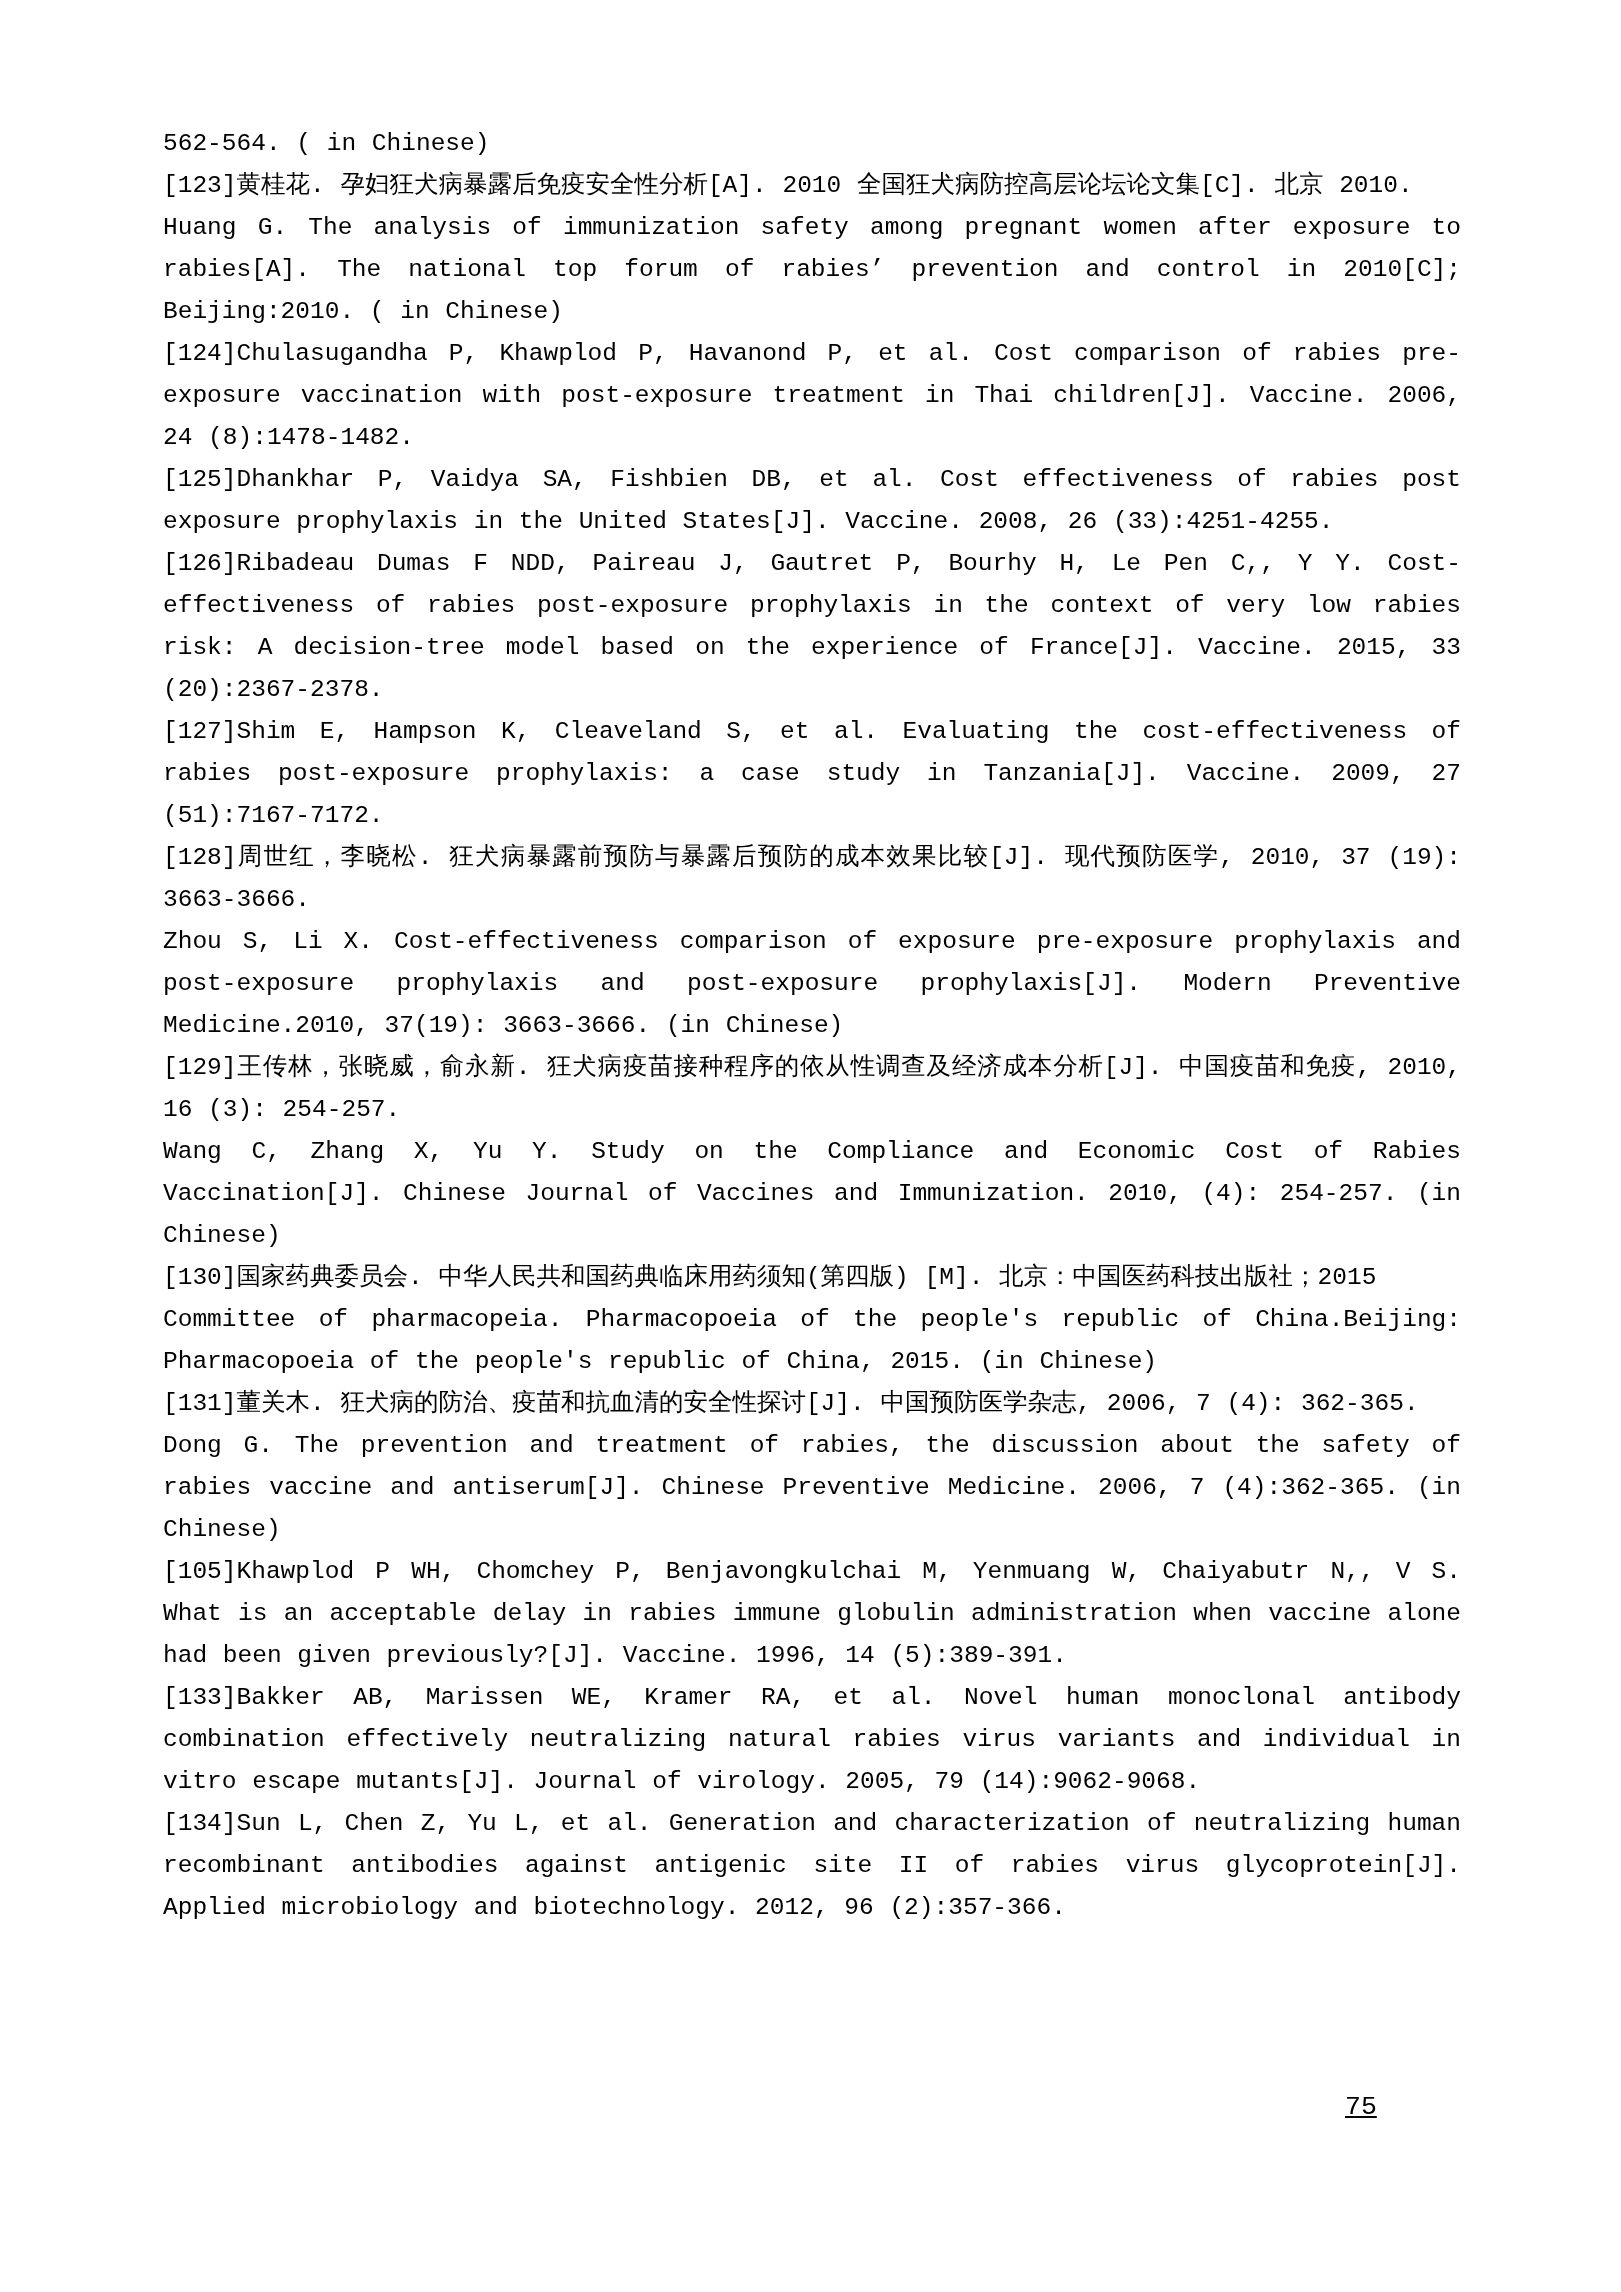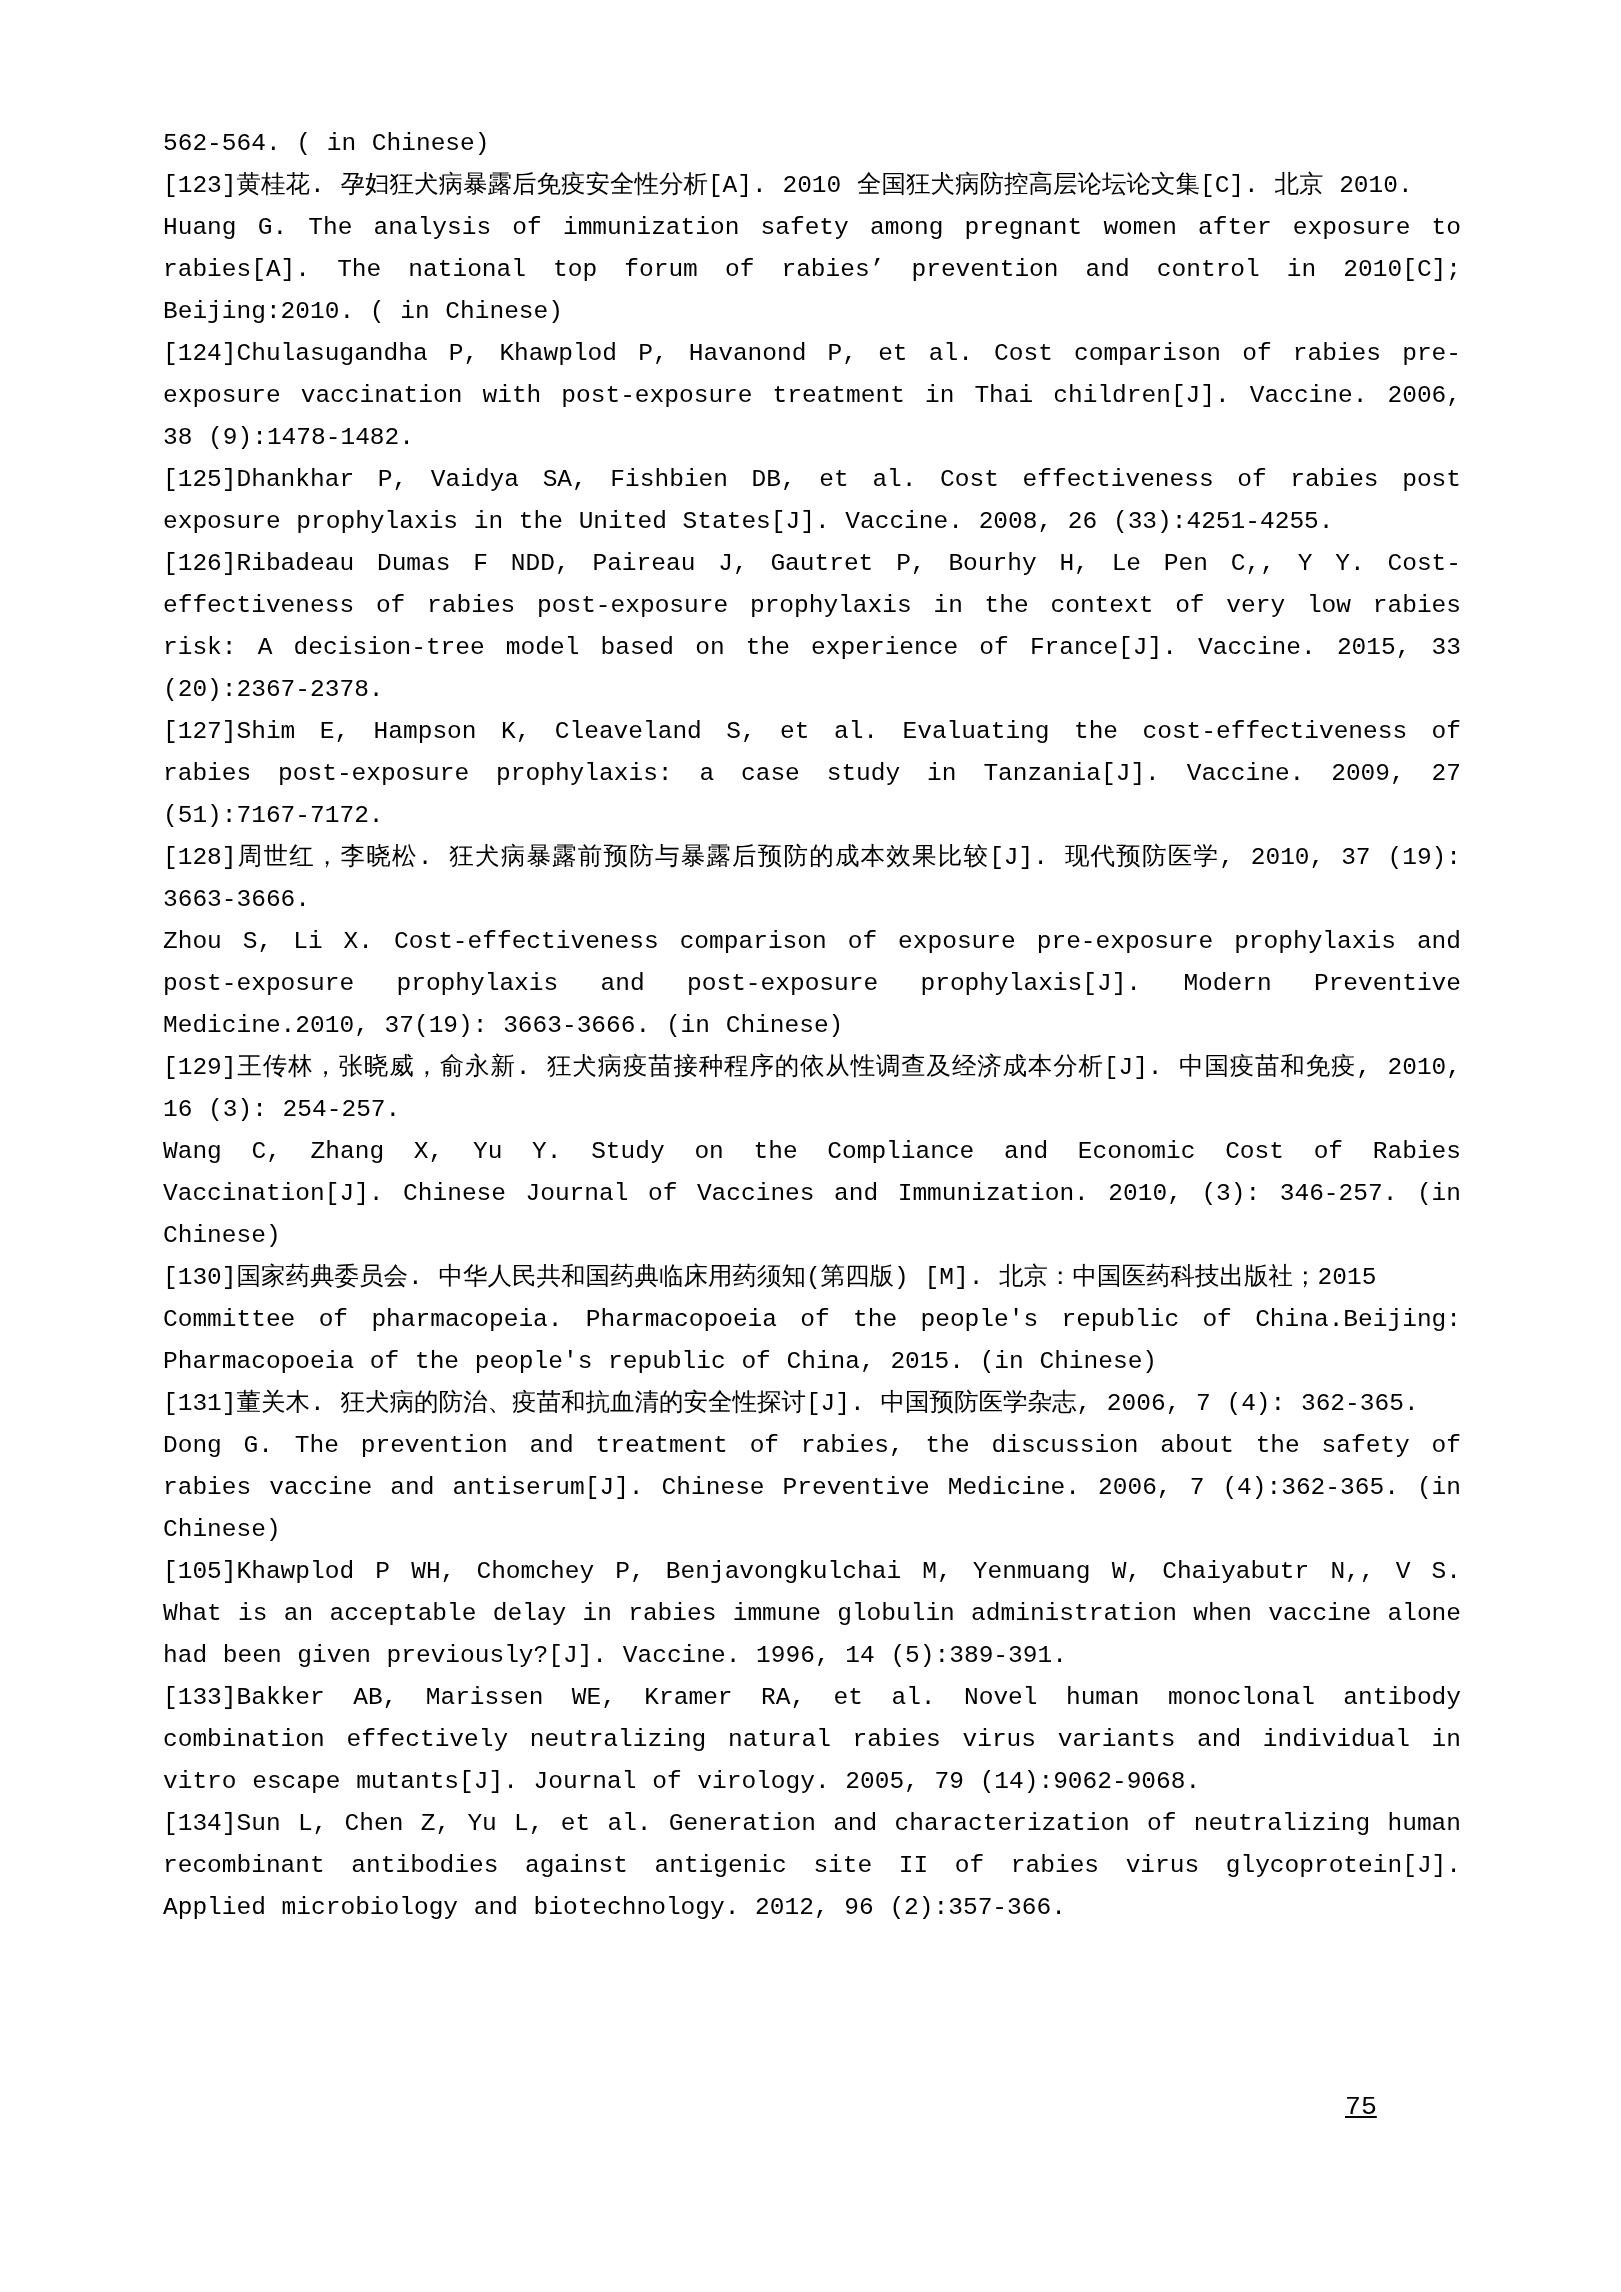--- a/index.html
+++ b/index.html
@@ -51,28 +51,28 @@
 </style>
 </head>
 <body>
 
 <div class="page">
 
   <div class="text-block">
     <p>562-564. ( in Chinese)</p>
     <p>[123]黄桂花. 孕妇狂犬病暴露后免疫安全性分析[A]. 2010 全国狂犬病防控高层论坛论文集[C]. 北京 2010.</p>
     <p>Huang G. The analysis of immunization safety among pregnant women after exposure to rabies[A]. The national top forum of rabies’ prevention and control in 2010[C]; Beijing:2010. ( in Chinese)</p>
-    <p>[124]Chulasugandha P, Khawplod P, Havanond P, et al. Cost comparison of rabies pre-exposure vaccination with post-exposure treatment in Thai children[J]. Vaccine. 2006, 38 (9):1478-1482.</p>
+    <p>[124]Chulasugandha P, Khawplod P, Havanond P, et al. Cost comparison of rabies pre-exposure vaccination with post-exposure treatment in Thai children[J]. Vaccine. 2006, 24 (8):1478-1482.</p>
     <p>[125]Dhankhar P, Vaidya SA, Fishbien DB, et al. Cost effectiveness of rabies post exposure prophylaxis in the United States[J]. Vaccine. 2008, 26 (33):4251-4255.</p>
     <p>[126]Ribadeau Dumas F NDD, Paireau J, Gautret P, Bourhy H, Le Pen C,, Y Y. Cost-effectiveness of rabies post-exposure prophylaxis in the context of very low rabies risk: A decision-tree model based on the experience of France[J]. Vaccine. 2015, 33 (20):2367-2378.</p>
     <p>[127]Shim E, Hampson K, Cleaveland S, et al. Evaluating the cost-effectiveness of rabies post-exposure prophylaxis: a case study in Tanzania[J]. Vaccine. 2009, 27 (51):7167-7172.</p>
     <p>[128]周世红，李晓松. 狂犬病暴露前预防与暴露后预防的成本效果比较[J]. 现代预防医学, 2010, 37 (19): 3663-3666.</p>
     <p>Zhou S, Li X. Cost-effectiveness comparison of exposure pre-exposure prophylaxis and post-exposure prophylaxis and post-exposure prophylaxis[J]. Modern Preventive Medicine.2010, 37(19): 3663-3666. (in Chinese)</p>
     <p>[129]王传林，张晓威，俞永新. 狂犬病疫苗接种程序的依从性调查及经济成本分析[J]. 中国疫苗和免疫, 2010, 16 (3): 254-257.</p>
-    <p>Wang C, Zhang X, Yu Y. Study on the Compliance and Economic Cost of Rabies Vaccination[J]. Chinese Journal of Vaccines and Immunization. 2010, (3): 346-257. (in Chinese)</p>
+    <p>Wang C, Zhang X, Yu Y. Study on the Compliance and Economic Cost of Rabies Vaccination[J]. Chinese Journal of Vaccines and Immunization. 2010, (4): 254-257. (in Chinese)</p>
     <p>[130]国家药典委员会. 中华人民共和国药典临床用药须知(第四版) [M]. 北京：中国医药科技出版社；2015</p>
     <p>Committee of pharmacopeia. Pharmacopoeia of the people's republic of China.Beijing: Pharmacopoeia of the people's republic of China, 2015. (in Chinese)</p>
     <p>[131]董关木. 狂犬病的防治、疫苗和抗血清的安全性探讨[J]. 中国预防医学杂志, 2006, 7 (4): 362-365.</p>
     <p>Dong G. The prevention and treatment of rabies, the discussion about the safety of rabies vaccine and antiserum[J]. Chinese Preventive Medicine. 2006, 7 (4):362-365. (in Chinese)</p>
     <p>[105]Khawplod P WH, Chomchey P, Benjavongkulchai M, Yenmuang W, Chaiyabutr N,, V S. What is an acceptable delay in rabies immune globulin administration when vaccine alone had been given previously?[J]. Vaccine. 1996, 14 (5):389-391.</p>
     <p>[133]Bakker AB, Marissen WE, Kramer RA, et al. Novel human monoclonal antibody combination effectively neutralizing natural rabies virus variants and individual in vitro escape mutants[J]. Journal of virology. 2005, 79 (14):9062-9068.</p>
     <p>[134]Sun L, Chen Z, Yu L, et al. Generation and characterization of neutralizing human recombinant antibodies against antigenic site II of rabies virus glycoprotein[J]. Applied microbiology and biotechnology. 2012, 96 (2):357-366.</p>
   </div>
 
   <div class="page-number">75</div>

